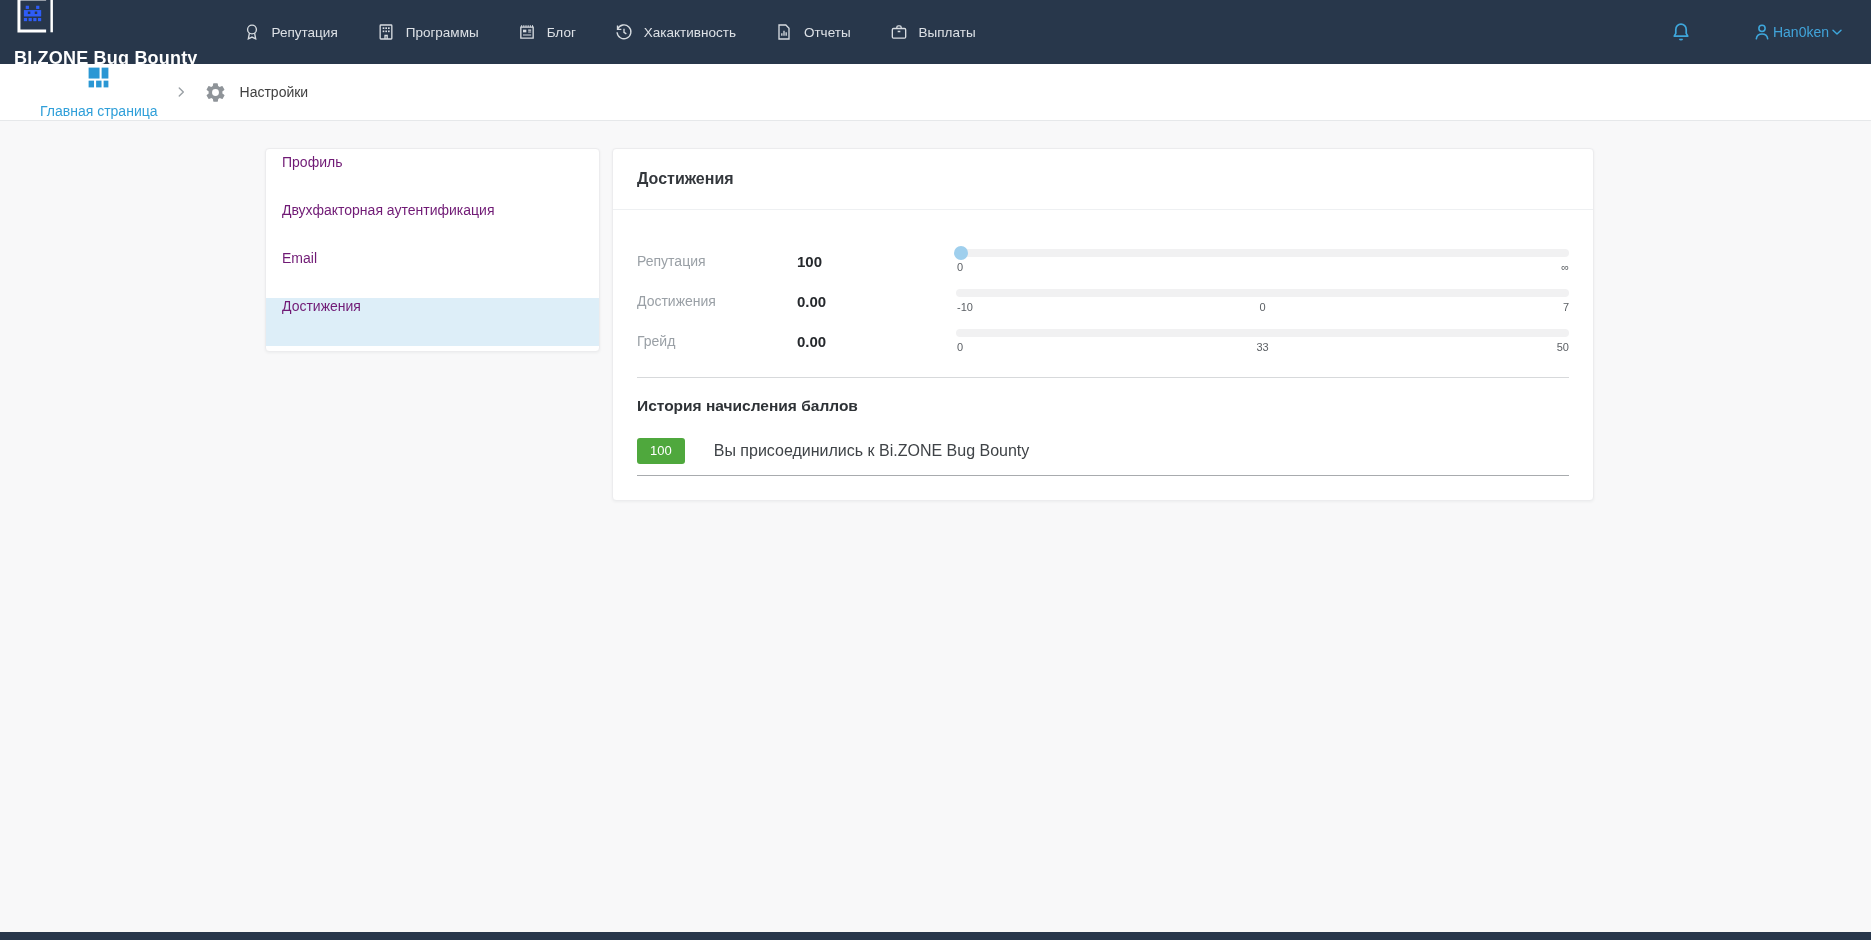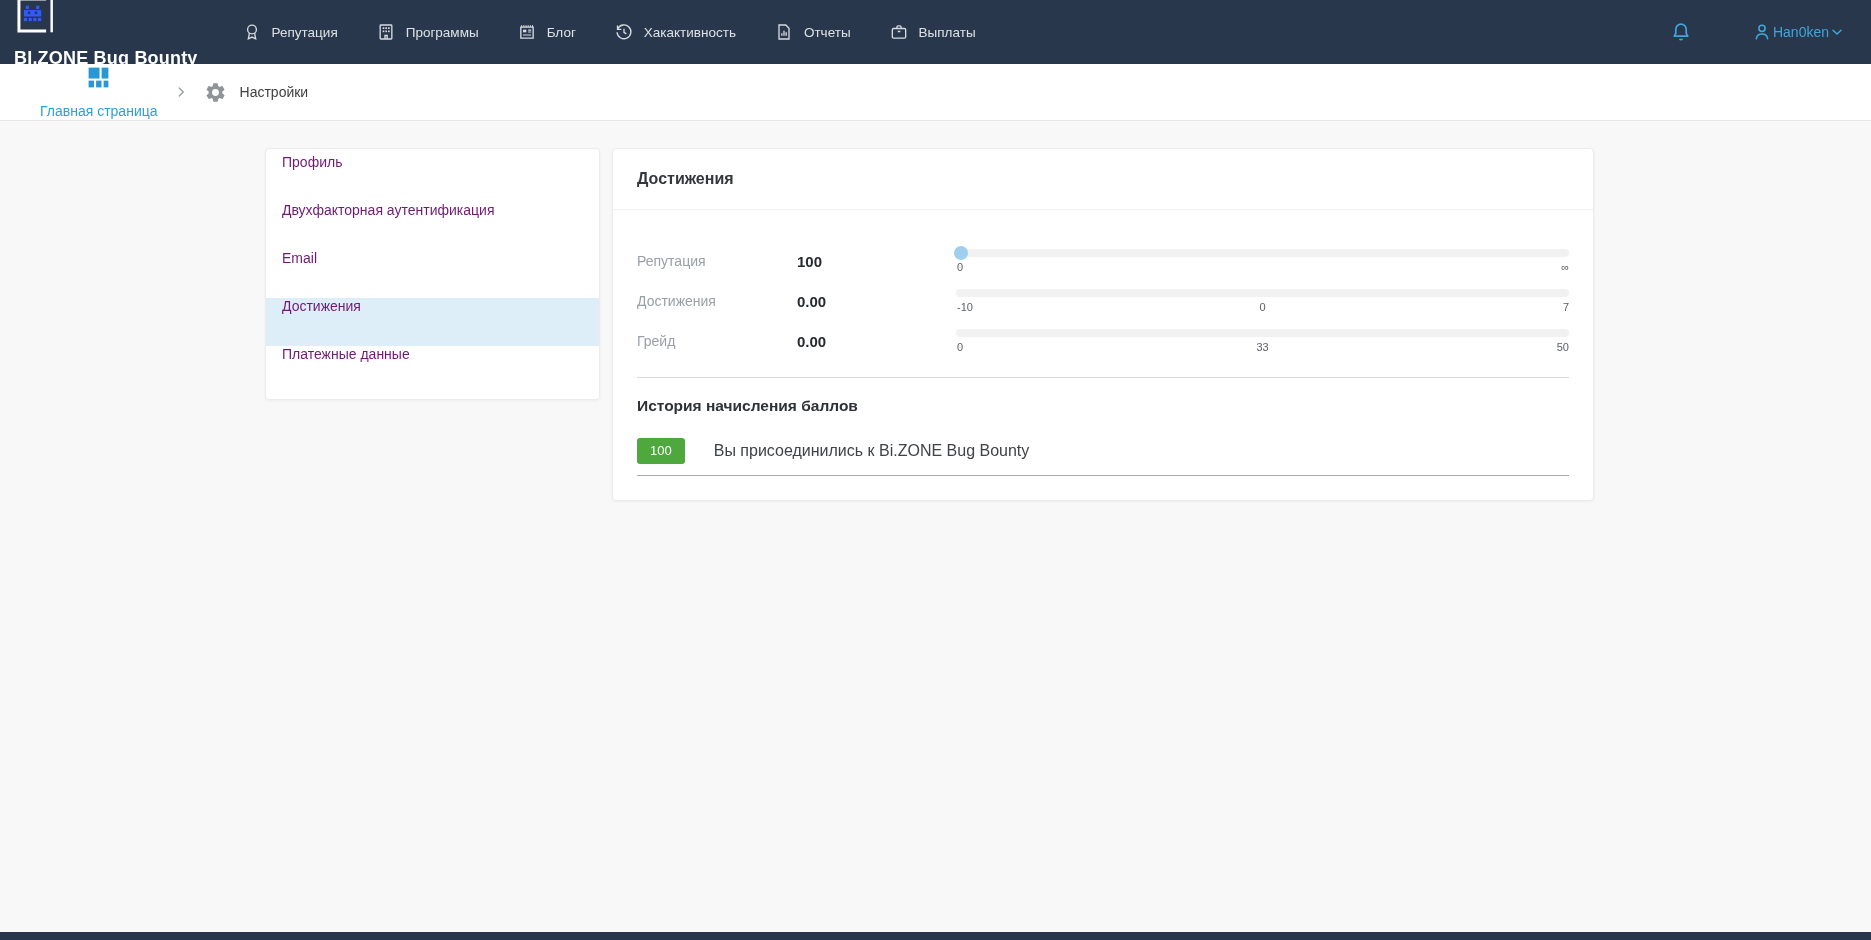--- a/index.html
+++ b/index.html
@@ -244,23 +244,20 @@
     </div>
     <div class="side-item">
       <span>Двухфакторная аутентификация</span>
     </div>
     <div class="side-item">
       <span>Email</span>
     </div>
     <div class="side-item active">
       <span>Достижения</span>
     </div>
-    <div class="side-item">
-      <span>Платежные данные</span>
-    </div>
   </aside>
 
   <section class="card main-card">
     <div class="main-header">Достижения</div>
 
     <div class="main-body">
 
       <div class="metric-row">
         <div class="m-label">Репутация</div>
         <div class="m-value">100</div>

